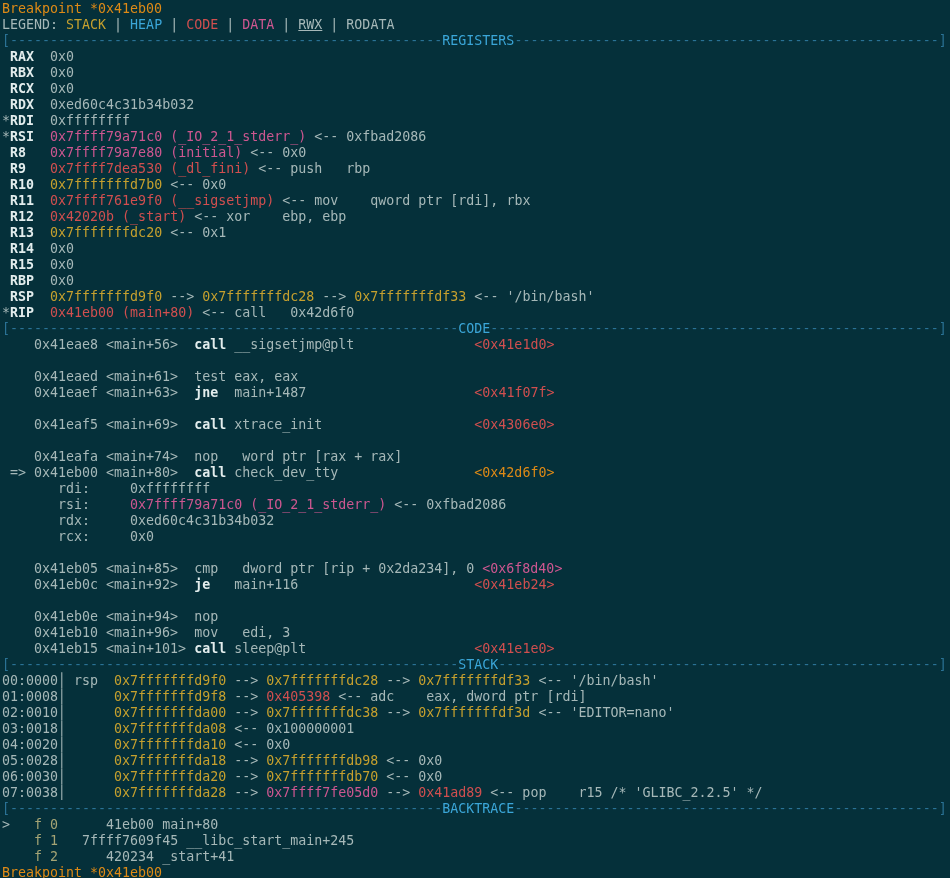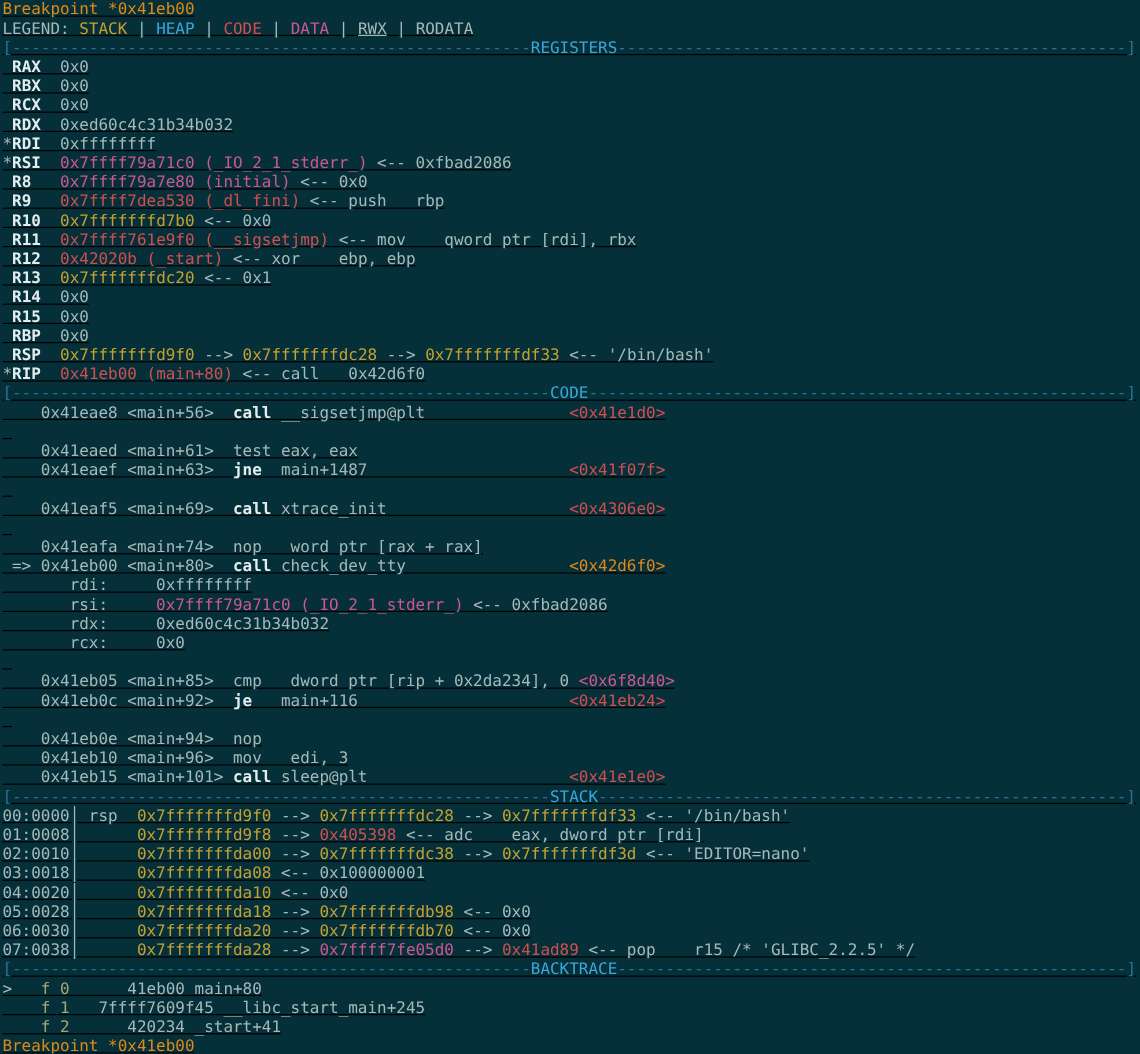--- a/index.html
+++ b/index.html
@@ -6,21 +6,21 @@
     --c-bg:#05303a; --c-d:#a6b8b8; --c-w:#e3eded; --c-o:#de8a16; --c-y:#c6a02e;
     --c-b:#3ba6d8; --c-db:#2a7295; --c-r:#d14f4f; --c-p:#ce5790; --c-ol:#a5a475;
   }
   html,body{margin:0;padding:0;}
   body{width:950px;height:878px;background:var(--c-bg);overflow:hidden;}
   #screen{
     font-family:"DejaVu Sans Mono","Liberation Mono",monospace;
     font-size:13.3px;line-height:16px;white-space:pre;
     padding:1px 0 0 2px;letter-spacing:0;
   }
-  .line{height:16px;text-decoration:underline;}
+  .line{height:16px;}
   .seg{color:var(--c-d);}
   .seg.d{color:var(--c-d);}
   .seg.w{color:var(--c-w);font-weight:bold;}
   .seg.o{color:var(--c-o);}
   .seg.y{color:var(--c-y);}
   .seg.b{color:var(--c-b);text-align:right;}
   .seg.db{color:var(--c-db);}
   .seg.r{color:var(--c-r);}
   .seg.p{color:var(--c-p);}
   .seg.ol{color:var(--c-ol);}

